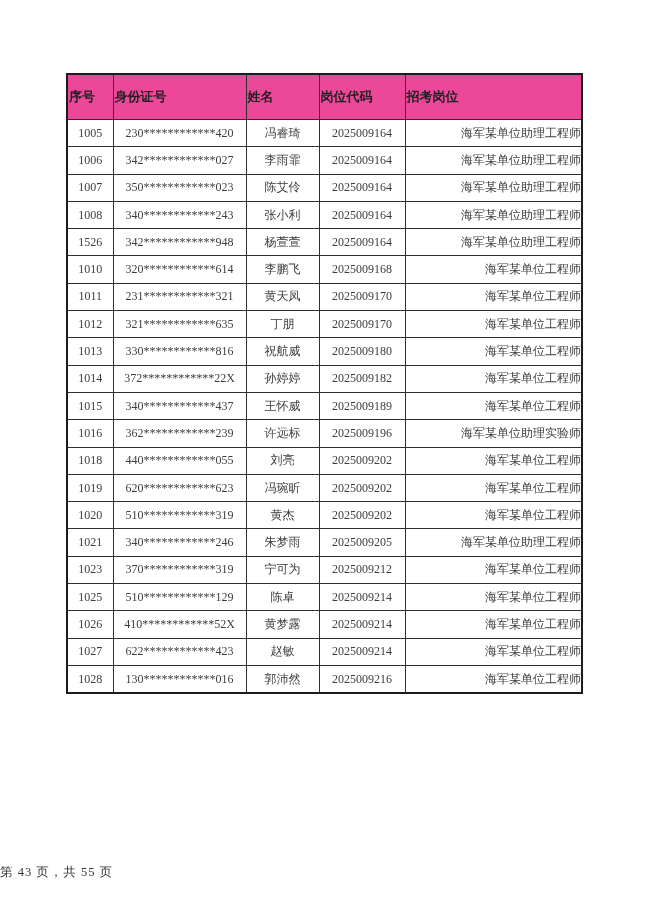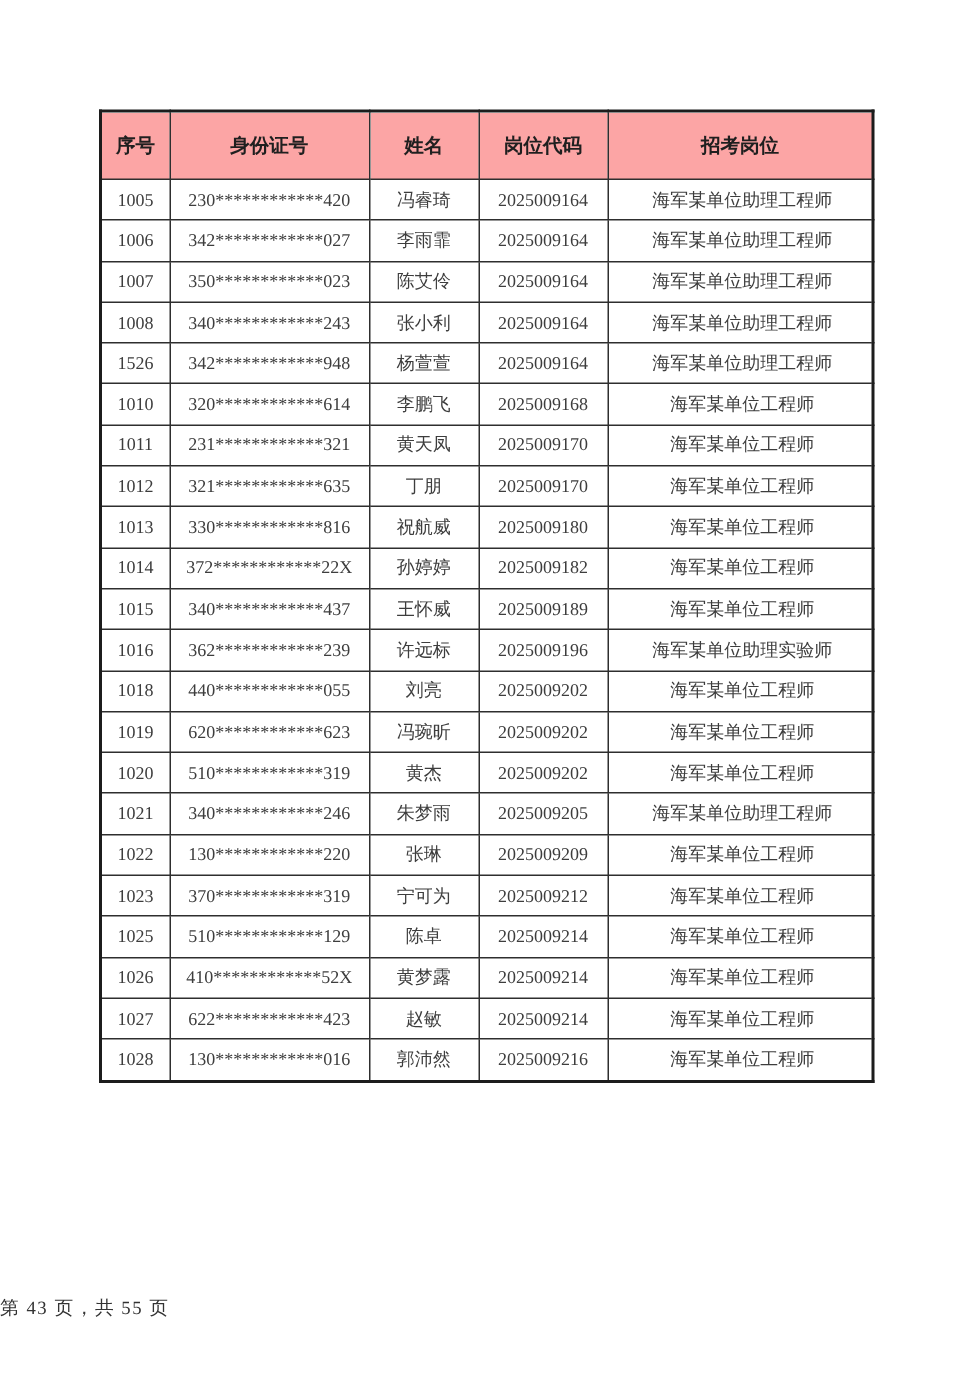--- a/index.html
+++ b/index.html
@@ -32,34 +32,34 @@
     border: 1px solid #2e2e2e;
     overflow: hidden;
     white-space: nowrap;
   }
   table.roster th {
     height: 42px;
     font-family: "Liberation Sans", "DejaVu Sans", sans-serif;
     font-weight: bold;
     font-size: 13px;
     color: #1f1f1f;
-    text-align: center;
+    text-align: left;
     vertical-align: middle;
-    background: #fca5a5;
+    background: #ec4899;
   }
   table.roster td {
     height: 26.3px;
     font-size: 12px;
     color: #3d3d3d;
     text-align: center;
     vertical-align: middle;
     padding: 0;
   }
   table.roster td.pos {
-    text-align: center;
+    text-align: right;
     padding-left: 3px;
   }
   .footer {
     position: absolute;
     left: 0;
     top: 864px;
     width: 100%;
     text-align: left;
     font-size: 12.5px;
     color: #333333;
@@ -195,27 +195,20 @@
         <td class="pos">海军某单位工程师</td>
       </tr>
       <tr>
         <td>1021</td>
         <td>340************246</td>
         <td>朱梦雨</td>
         <td>2025009205</td>
         <td class="pos">海军某单位助理工程师</td>
       </tr>
       <tr>
-        <td>1022</td>
-        <td>130************220</td>
-        <td>张琳</td>
-        <td>2025009209</td>
-        <td class="pos">海军某单位工程师</td>
-      </tr>
-      <tr>
         <td>1023</td>
         <td>370************319</td>
         <td>宁可为</td>
         <td>2025009212</td>
         <td class="pos">海军某单位工程师</td>
       </tr>
       <tr>
         <td>1025</td>
         <td>510************129</td>
         <td>陈卓</td>

